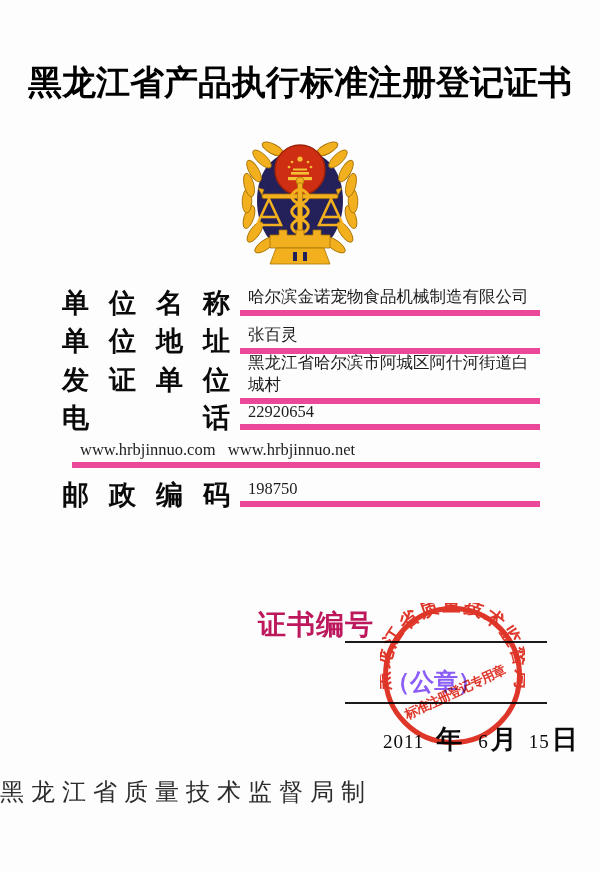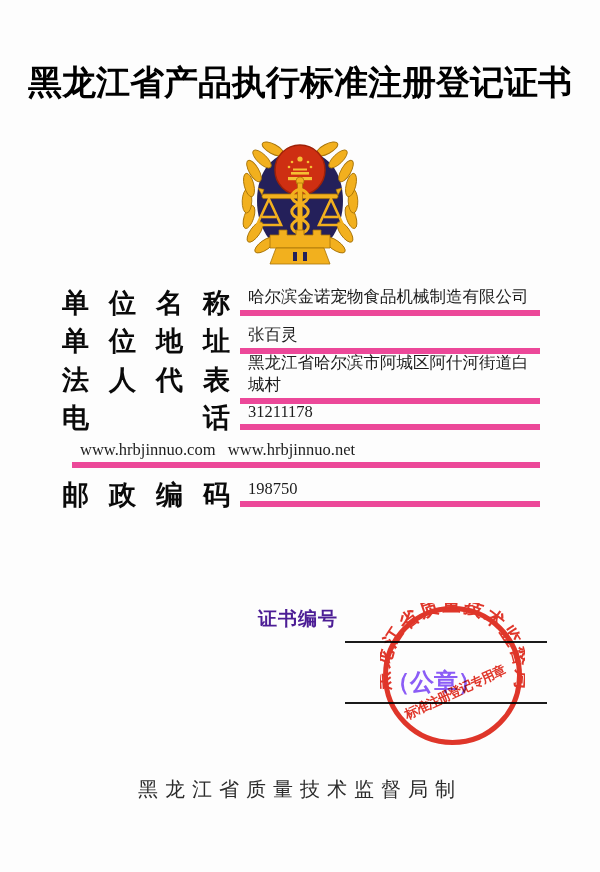--- a/index.html
+++ b/index.html
@@ -18,43 +18,43 @@
     display:inline-block;width:168px;flex:0 0 168px;
     font-size:27px;font-weight:bold;color:#0a0a0a;
     text-align:justify;text-align-last:justify;white-space:normal;
   }
   .fvalue{
     flex:1;margin-left:10px;border-bottom:6px solid #ec4899;
     font-size:16.5px;color:#1d1d1d;padding:0 4px 2px 8px;white-space:pre-wrap;
     min-height:20px;transform:translateY(-2px);
   }
   .cert-label,.issuer-label{
-    position:absolute;left:258px;font-size:19px;font-weight:bold;color:#4c1d95;letter-spacing:1px;
+    position:absolute;left:258px;font-size:28px;font-weight:bold;color:#be185d;letter-spacing:1px;
   }
   .cert-label{top:606px;}
   .issuer-label{top:666px;}
   .issuer-value{
     position:absolute;left:386px;top:666px;font-size:24px;font-weight:bold;color:#8b5cf6;
   }
   .uline{position:absolute;height:0;border-top:2px solid #1b1b1b;left:345px;width:202px;}
   .uline1{top:641px;}
   .uline2{top:702px;}
   .date-row{
     position:absolute;left:383px;top:722px;display:flex;align-items:baseline;color:#0a0a0a;
   }
   .date-num{font-size:19px;letter-spacing:1px;}
   .date-unit{font-size:26px;font-weight:bold;}
   .gap-a{width:12px;} .gap-b{width:16px;} .gap-c{width:12px;} .gap-d{width:2px;}
   .seal{
     position:absolute;left:380px;top:603px;width:145px;height:145px;
     mix-blend-mode:multiply;opacity:0.92;
   }
   .footer{
-    position:absolute;left:0;top:776px;width:100%;text-align:center;
-    font-size:20px;letter-spacing:7px;color:#2c2c2c;font-weight:normal;
+    position:absolute;left:0;top:776px;width:100%;
+    font-size:24px;letter-spacing:7px;color:#2c2c2c;font-weight:normal;
   }
 </style>
 </head>
 <body>
 
 <div class="page">
 
   <h1 class="title">黑龙江省产品执行标准注册登记证书</h1>
 
   <div class="emblem">
@@ -119,42 +119,55 @@
   <div class="fields">
     <div class="field-row">
       <span class="flabel">单位名称</span>
       <span class="fvalue">哈尔滨金诺宠物食品机械制造有限公司</span>
     </div>
     <div class="field-row">
       <span class="flabel">单位地址</span>
       <span class="fvalue">张百灵</span>
     </div>
     <div class="field-row">
-      <span class="flabel">法人代表</span>
+      <span class="flabel">发证单位</span>
       <span class="fvalue">黑龙江省哈尔滨市阿城区阿什河街道白城村</span>
     </div>
     <div class="field-row">
       <span class="flabel">电话</span>
-      <span class="fvalue">31211178</span>
+      <span class="fvalue">22920654</span>
     </div>
     <div class="field-row">
       <span class="fvalue">www.hrbjinnuo.com   www.hrbjinnuo.net</span>
     </div>
     <div class="field-row">
       <span class="flabel">邮政编码</span>
       <span class="fvalue">198750</span>
     </div>
   </div>
 
   <div class="cert-label">证书编号</div>
   <div class="uline uline1"></div>
 
   <div class="issuer-value">（公章）</div>
   <div class="uline uline2"></div>
 
+  <div class="date-row">
+    <span class="date-num">2011</span>
+    <span class="gap-a"></span>
+    <span class="date-unit">年</span>
+    <span class="gap-b"></span>
+    <span class="date-num">6</span>
+    <span class="gap-d"></span>
+    <span class="date-unit">月</span>
+    <span class="gap-c"></span>
+    <span class="date-num">15</span>
+    <span class="gap-d"></span>
+    <span class="date-unit">日</span>
+  </div>
 
   <div class="seal">
     <svg viewBox="0 0 145 145" width="145" height="145" aria-hidden="true">
       <defs>
         <path id="sealArc" d="M 14,98 A 64,64 0 1 1 131,98"></path>
       </defs>
       <circle cx="72.5" cy="72.5" r="67" fill="none" stroke="#df2417" stroke-width="5"></circle>
       <text font-size="19" font-weight="bold" fill="#df2417" letter-spacing="2" font-family="Liberation Serif, DejaVu Serif, serif">
         <textPath href="#sealArc" startOffset="50%" text-anchor="middle">黑龙江省质量技术监督局</textPath>
       </text>

